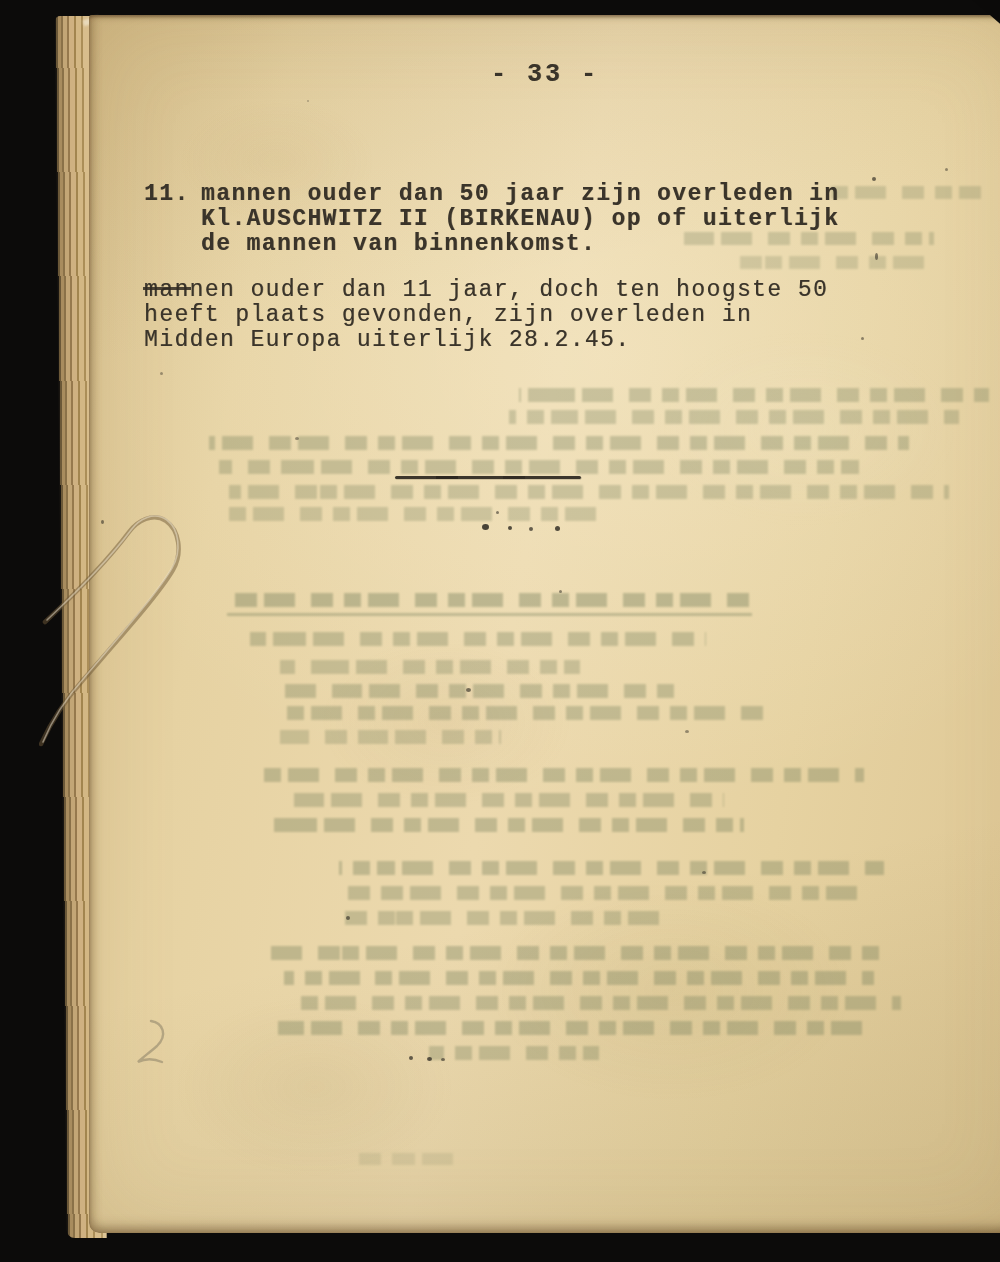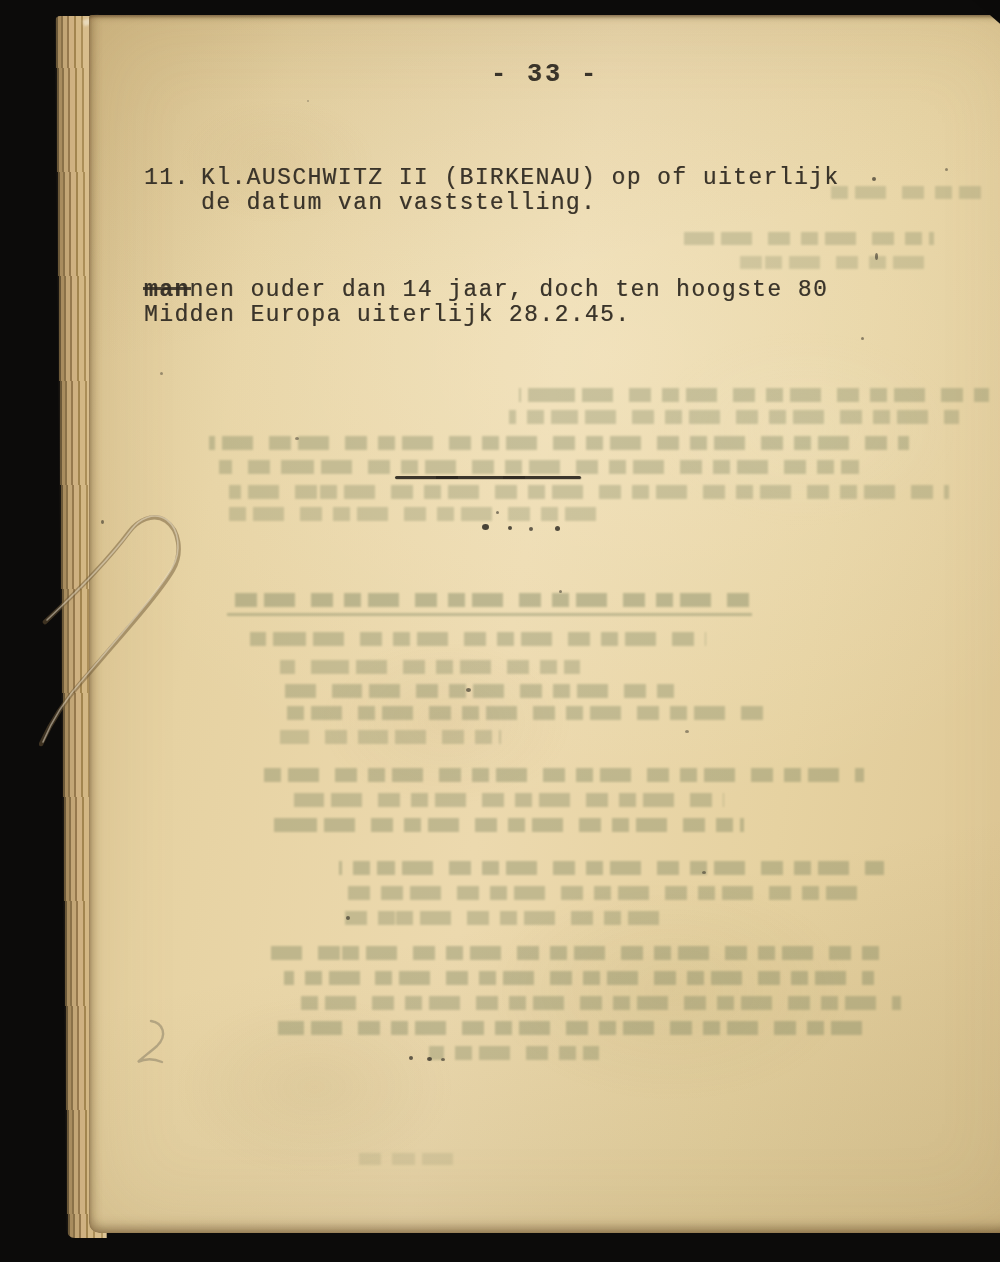--- a/index.html
+++ b/index.html
@@ -73,23 +73,23 @@
   }
   
   .typed{color:var(--ink);text-shadow:.5px .4px .4px rgba(58,52,42,.5);}
   .page-number{
     position:absolute;left:452px;top:60px;
     font-size:25px;font-weight:700;letter-spacing:3px;
   }
   .para{position:absolute;display:flex;font-size:23px;line-height:25px;letter-spacing:1.4px;}
   .para .num{width:57px;flex:none;}
   .para .lines div{height:25px;white-space:pre;}
-  .para-11{left:105px;top:166px;}
+  .para-11{left:105px;top:182px;font-weight:bold;}
   .para-12{left:105px;top:278px;}
-  .struck{font-weight:700;position:relative;}
+  .struck{font-weight:400;position:relative;}
   .struck::after{
     content:"";position:absolute;left:-1px;right:-1px;top:10px;height:3px;
     background:rgba(48,42,34,.85);
   }
   .divider{
     position:absolute;left:356px;top:476px;width:186px;height:3px;
     background:linear-gradient(90deg,#3c362c 0 22%,#2c2720 22% 34%,#3c362c 34% 58%,#322c24 58% 70%,#3c362c 70% 100%);
     border-radius:2px;box-shadow:.5px .5px 0 rgba(58,52,42,.35);
   }
   
@@ -142,28 +142,30 @@
       <div class="ghost" style="left: 235px; top: 1021px; width: 600px; height: 14px; opacity: 0.36; background-position: 13px 0px;"></div>
       <div class="ghost" style="left: 390px; top: 1046px; width: 170px; height: 14px; opacity: 0.32; background-position: 26px 0px;"></div>
       <div class="ghost" style="left: 320px; top: 1153px; width: 110px; height: 12px; opacity: 0.15; background-position: 39px 0px;"></div>
     </div>
 
   <div class="typed page-number">- 33 -</div>
 
   <div class="typed para para-11">
     <span class="num">11.</span>
     <div class="lines">
+      <div>mannen ouder dan 50 jaar zijn overleden in</div>
       <div>Kl.AUSCHWITZ II (BIRKENAU) op of uiterlijk</div>
-      <div>de datum van vaststelling.</div>
+      <div>de mannen van binnenkomst.</div>
     </div>
   </div>
 
   <div class="typed para para-12">
     <div class="lines">
-      <div><span class="struck">man</span><span>nen ouder dan 14 jaar, doch ten hoogste 80</span></div>
+      <div><span class="struck">man</span><span>nen ouder dan 11 jaar, doch ten hoogste 50</span></div>
+      <div>heeft plaats gevonden, zijn overleden in</div>
       <div>Midden Europa uiterlijk 28.2.45.</div>
     </div>
   </div>
 
   <div class="divider"></div>
 
   <div id="speck-layer">
       <div class="speck" style="left: 443px; top: 524px; width: 7px; height: 6px; opacity: 0.85;"></div>
       <div class="speck" style="left: 469px; top: 526px; width: 4px; height: 4px; opacity: 0.8;"></div>
       <div class="speck" style="left: 490px; top: 527px; width: 4px; height: 4px; opacity: 0.7;"></div>

